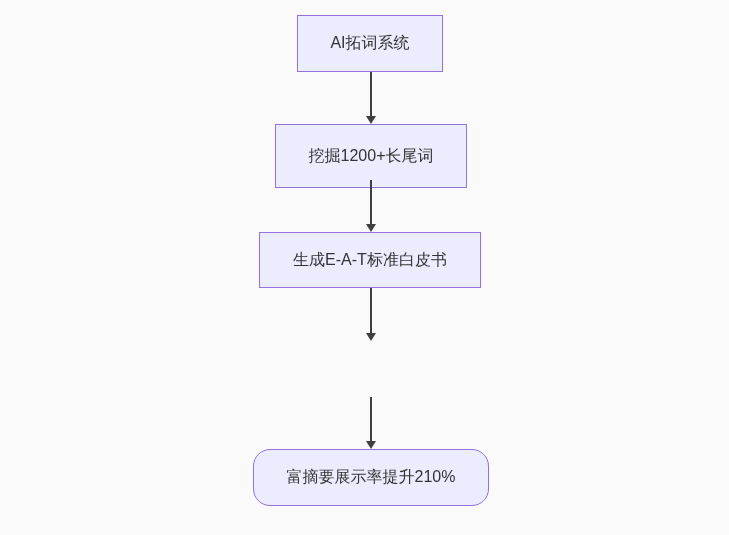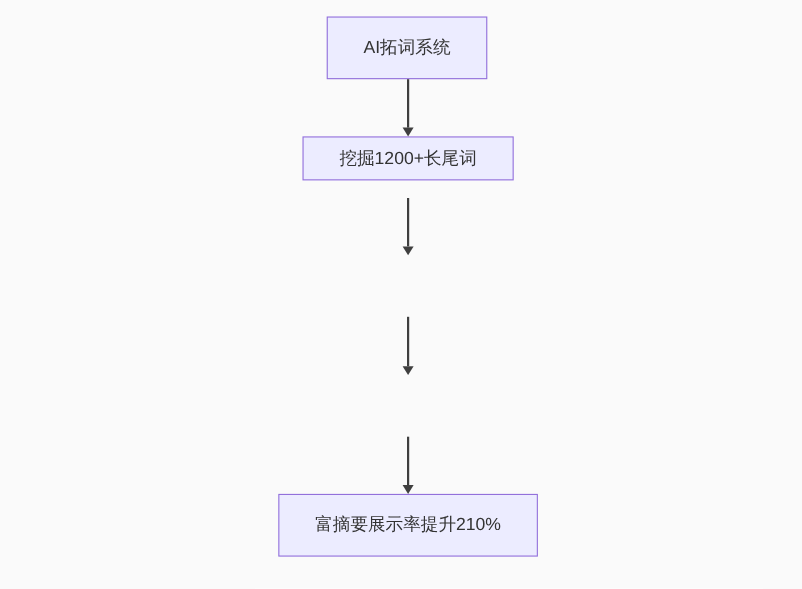--- a/index.html
+++ b/index.html
@@ -43,27 +43,30 @@
 </style>
 </head>
 <body>
 
 <div class="canvas">
 
   <div class="node" style="left:297px; top:15px; width:146px; height:57px;">
     <span>AI拓词系统</span>
   </div>
 
-  <div class="node" style="left:275px; top:124px; width:192px; height:40px;">
+  <div class="node" style="left:275px; top:124px; width:192px; height:64px;">
     <span>挖掘1200+长尾词</span>
   </div>
 
+  <div class="node" style="left:259px; top:232px; width:222px; height:56px;">
+    <span>生成E-A-T标准白皮书</span>
+  </div>
 
 
-  <div class="node" style="left:253px; top:449px; width:236px; height:57px;">
+  <div class="node" style="left:253px; top:449px; width:236px; height:57px;border-radius:17px;">
     <span>富摘要展示率提升210%</span>
   </div>
 
   <div>
     <div class="edge-line" style="left:370px; top:72px; height:44px;"></div>
     <div class="edge-head" style="left:366px; top:116px;"></div>
   </div>
 
   <div>
     <div class="edge-line" style="left:370px; top:180px; height:44px;"></div>

